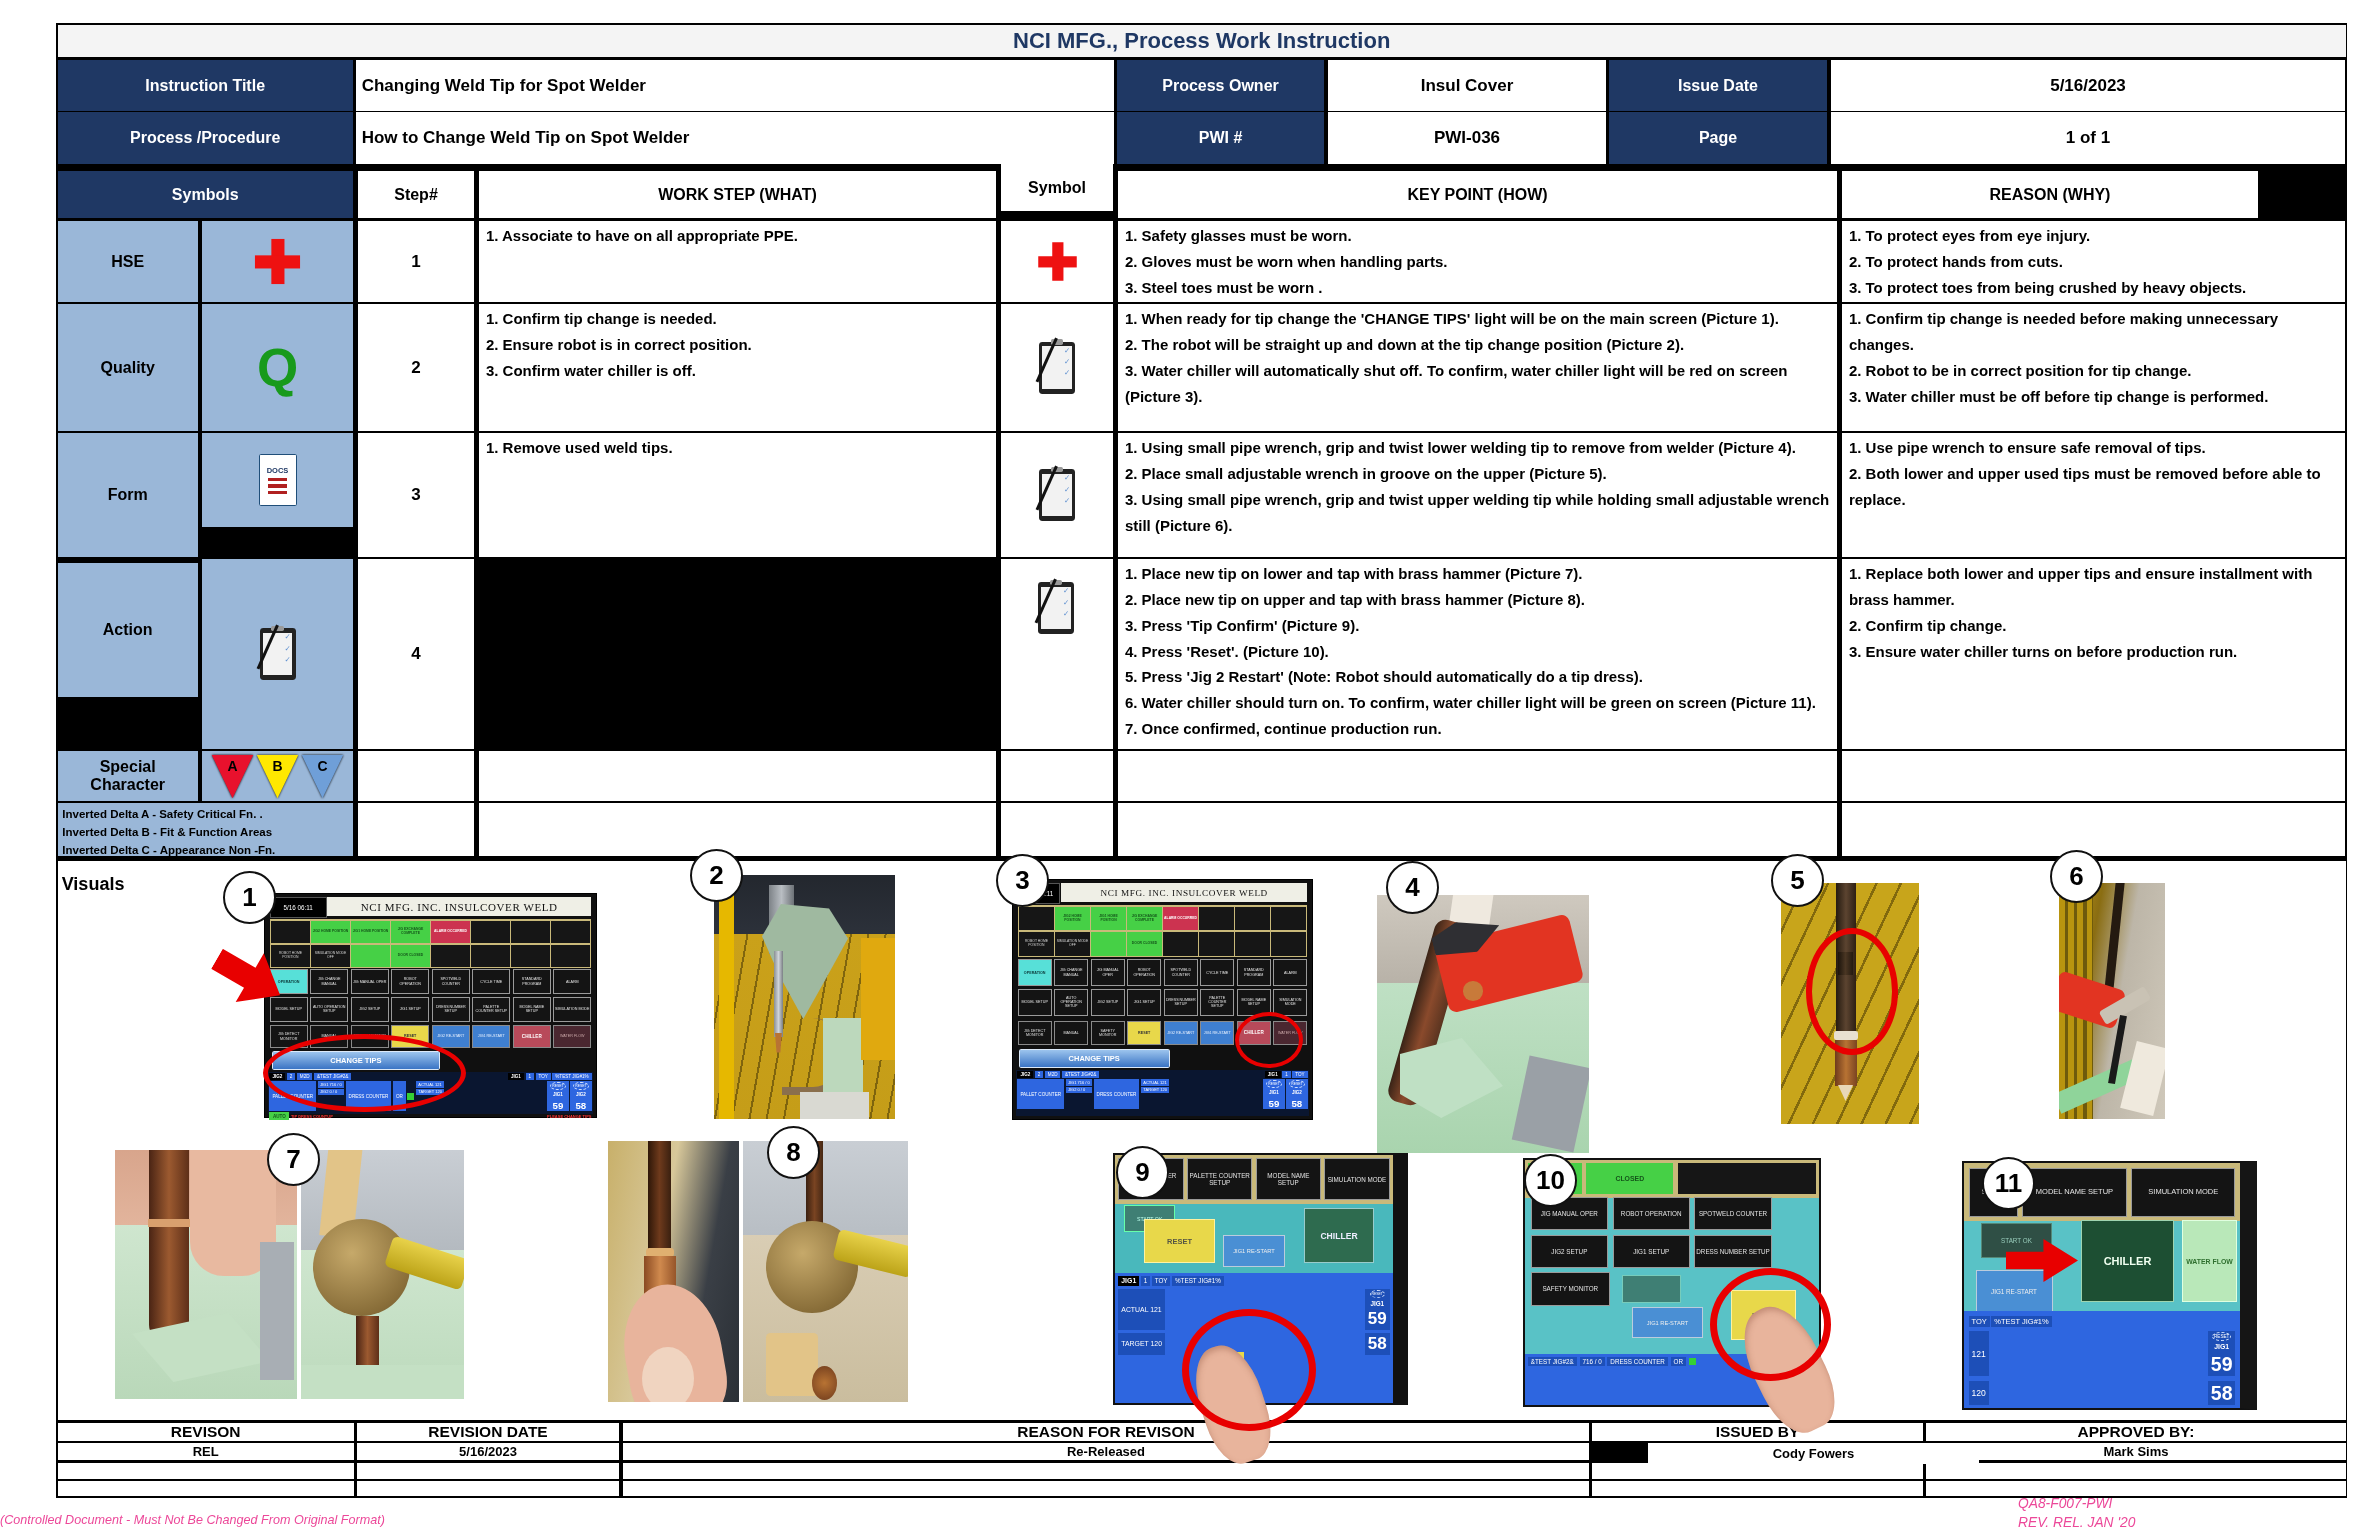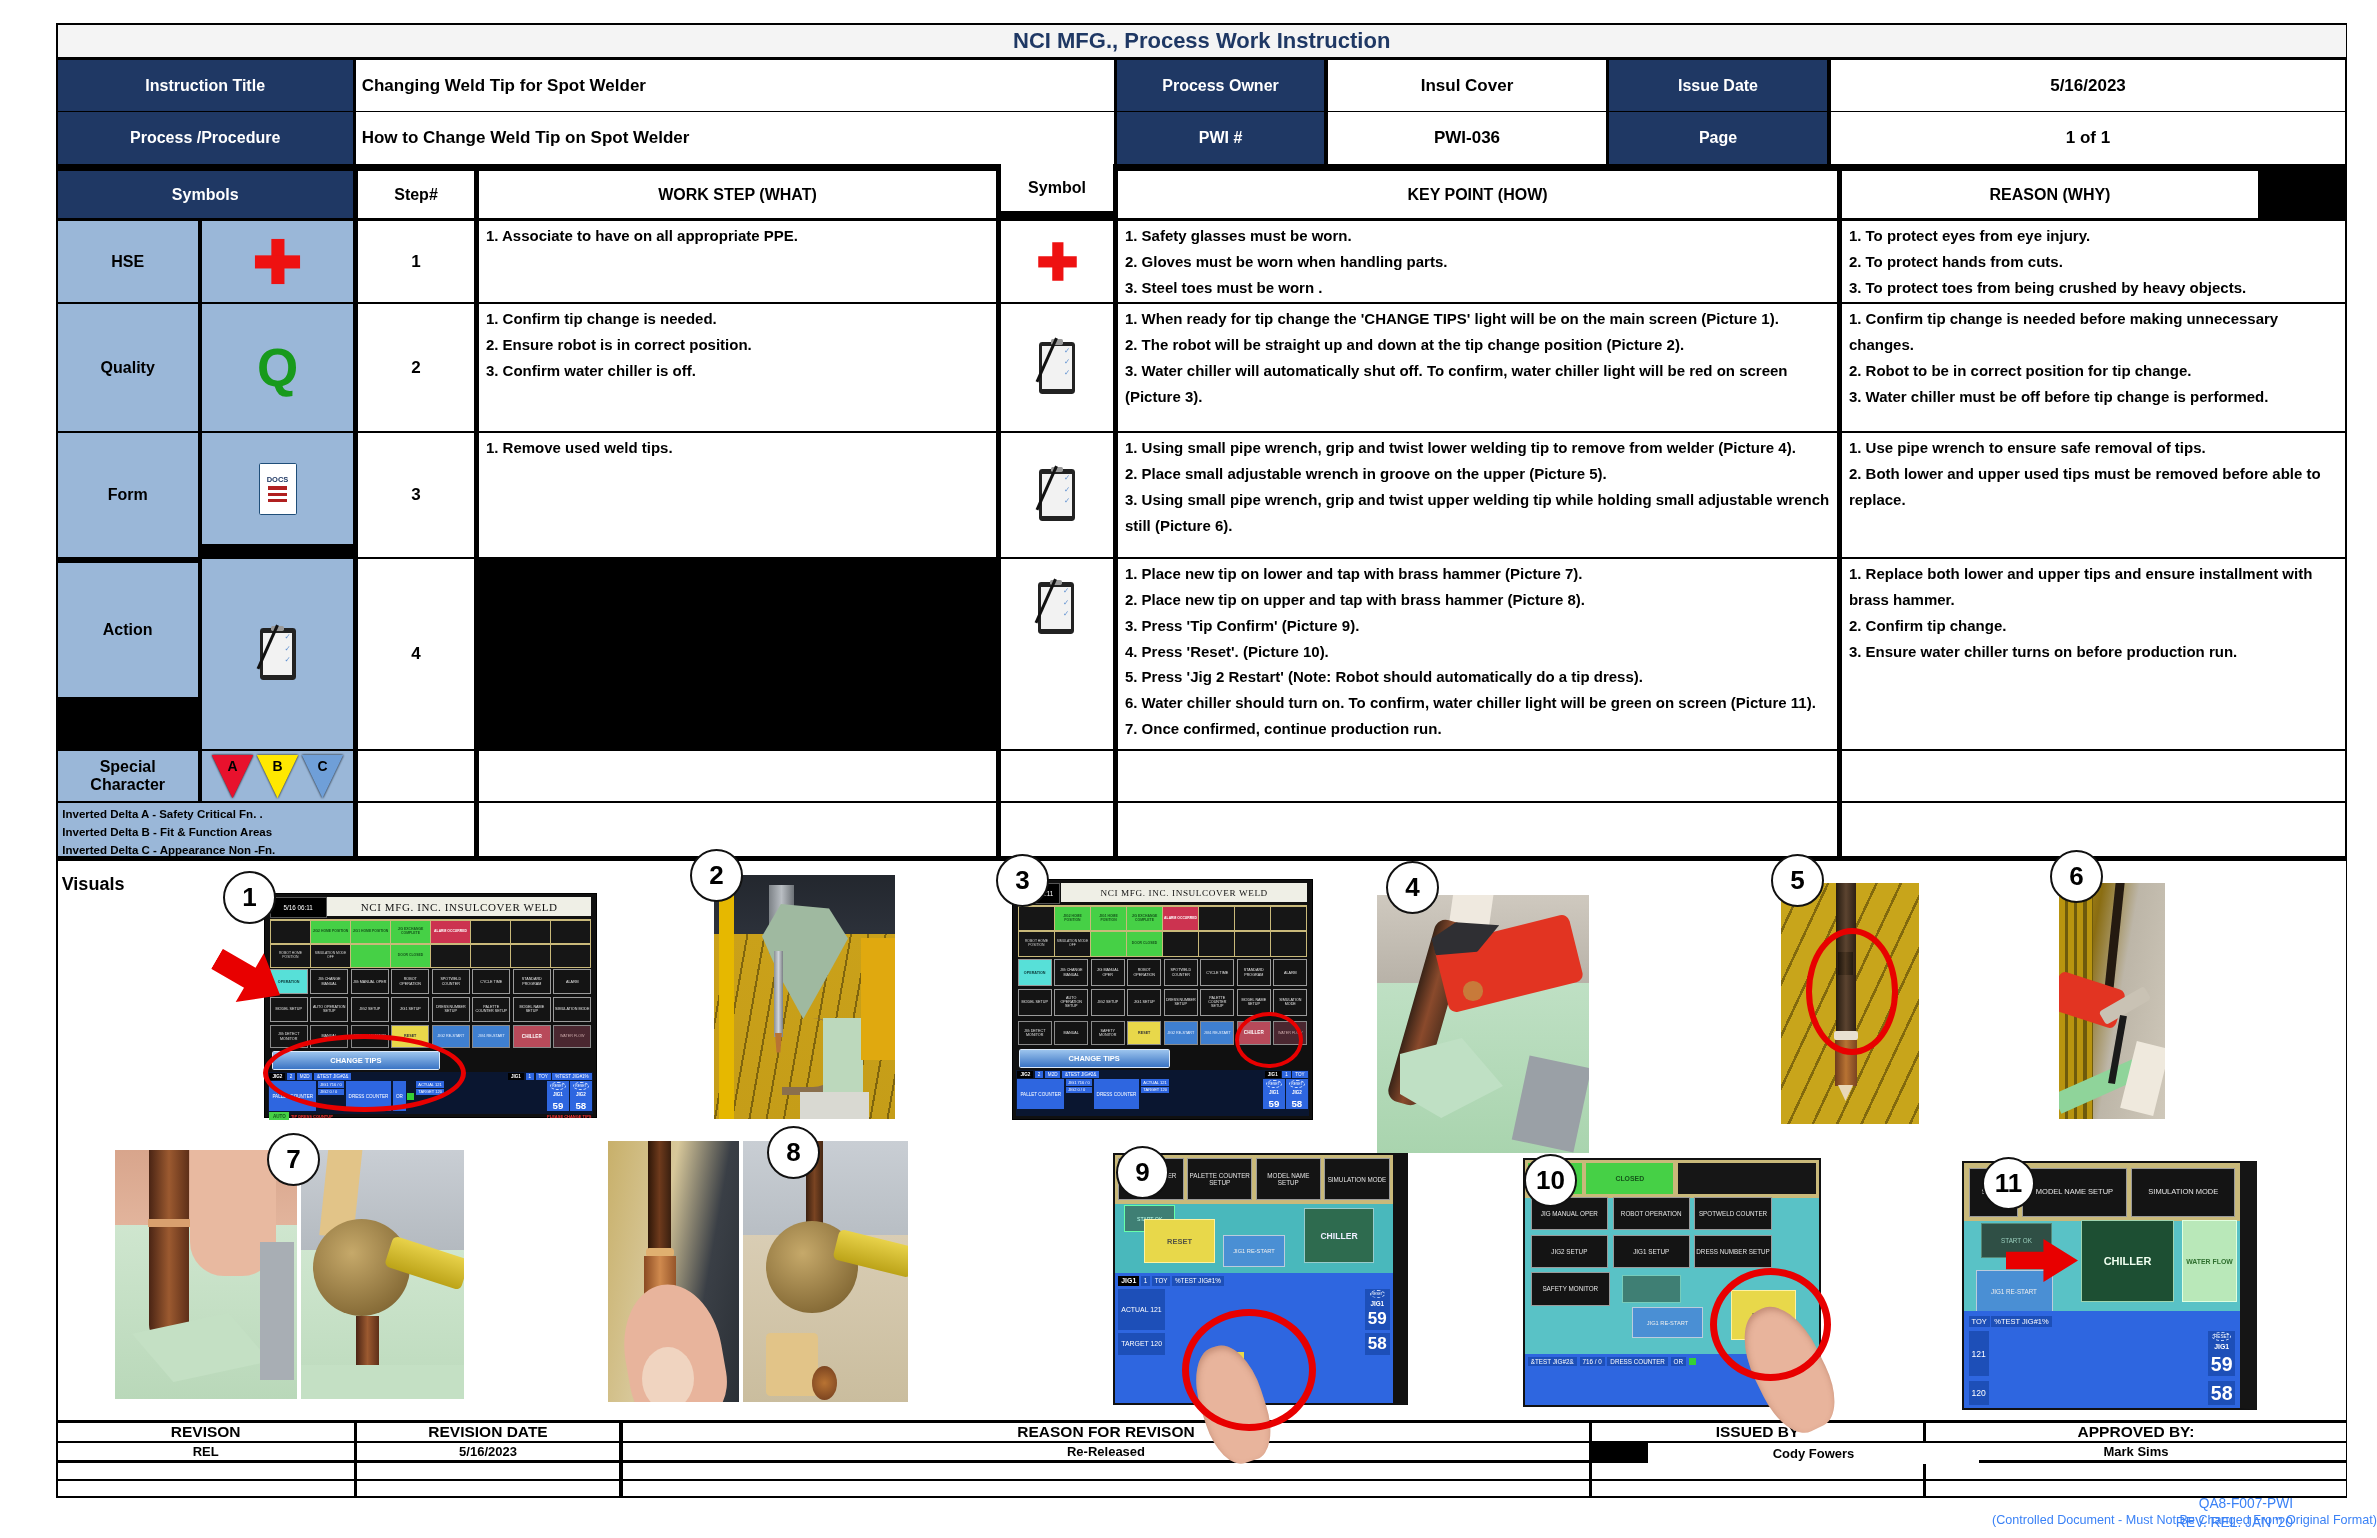--- a/index.html
+++ b/index.html
@@ -72,21 +72,21 @@
   .redtx{color:#ff3333;font-size:4px;font-weight:bold;align-self:center;}
   .grow{flex:1;}
   
   .photo{position:absolute;overflow:hidden;}
   .finger{position:absolute;background:#e8b49c;border-radius:46% 46% 40% 40%;box-shadow:inset 0 3.4px 6.9px rgba(120,60,40,.35);z-index:7;}
   .bigbtn{position:absolute;display:flex;align-items:center;justify-content:center;text-align:center;border:1.7px solid #9ab;color:#eee;}
   .footHdr{font-weight:bold;font-size:15.5px;}
   .footVal{font-weight:bold;font-size:13px;}
   .legendTxt{font-size:11.5px;font-weight:bold;line-height:1.55;padding:3.4px 4.6px;}
   .visLbl{position:absolute;left:5.7px;top:851px;font-size:18px;font-weight:bold;z-index:5;}
-  .pageNote{position:absolute;text-align:right;font-size:12.6px;color:#3b82f6;}
+  .pageNote{position:absolute;text-align:left;font-size:12.6px;color:#ec4899;font-style:italic;}
 </style>
 </head>
 <body>
 
 <div class="doc">
 
   <div class="c ctr titleBand" style="left:1.7px;top:1.7px;width:2288px;height:32px">NCI MFG., Process Work Instruction</div>
 
   <div class="c ctr navy hdr" style="left:1.7px;top:37px;width:295px;height:51px">Instruction Title</div>
   <div class="c val" style="left:300px;top:37px;width:758px;height:51px;display:flex;align-items:center;padding-left:5.7px">Changing Weld Tip for Spot Welder</div>
@@ -142,21 +142,21 @@
       </span>
   </div>
   <div class="c cellTxt ml" style="left:1062px;top:281px;width:719px;height:127px">1. When ready for tip change the 'CHANGE TIPS' light will be on the main screen (Picture 1).
 2. The robot will be straight up and down at the tip change position (Picture 2).
 3. Water chiller will automatically shut off. To confirm, water chiller light will be red on screen (Picture 3).</div>
   <div class="c cellTxt ml" style="left:1786px;top:281px;width:503px;height:127px">1. Confirm tip change is needed before making unnecessary changes.
 2. Robot to be in correct position for tip change.
 3. Water chiller must be off before tip change is performed.</div>
 
   <div class="c ctr lb hdr" style="left:1.7px;top:410px;width:140px;height:124px">Form</div>
-  <div class="c ctr lb" style="left:146px;top:410px;width:151px;height:111px">
+  <div class="c ctr lb" style="left:146px;top:410px;width:151px;height:94px">
     <span class="docsicon">
         <span class="dlab">DOCS</span>
         <span class="dbar"></span>
         <span class="dbar"></span>
         <span class="dbar"></span>
       </span>
   </div>
   <div class="c ctr stepNum" style="left:302px;top:410px;width:116px;height:124px">3</div>
   <div class="c cellTxt ml" style="left:423px;top:410px;width:517px;height:124px">1. Remove used weld tips.</div>
   <div class="c ctr" style="left:945px;top:410px;width:112px;height:124px">

